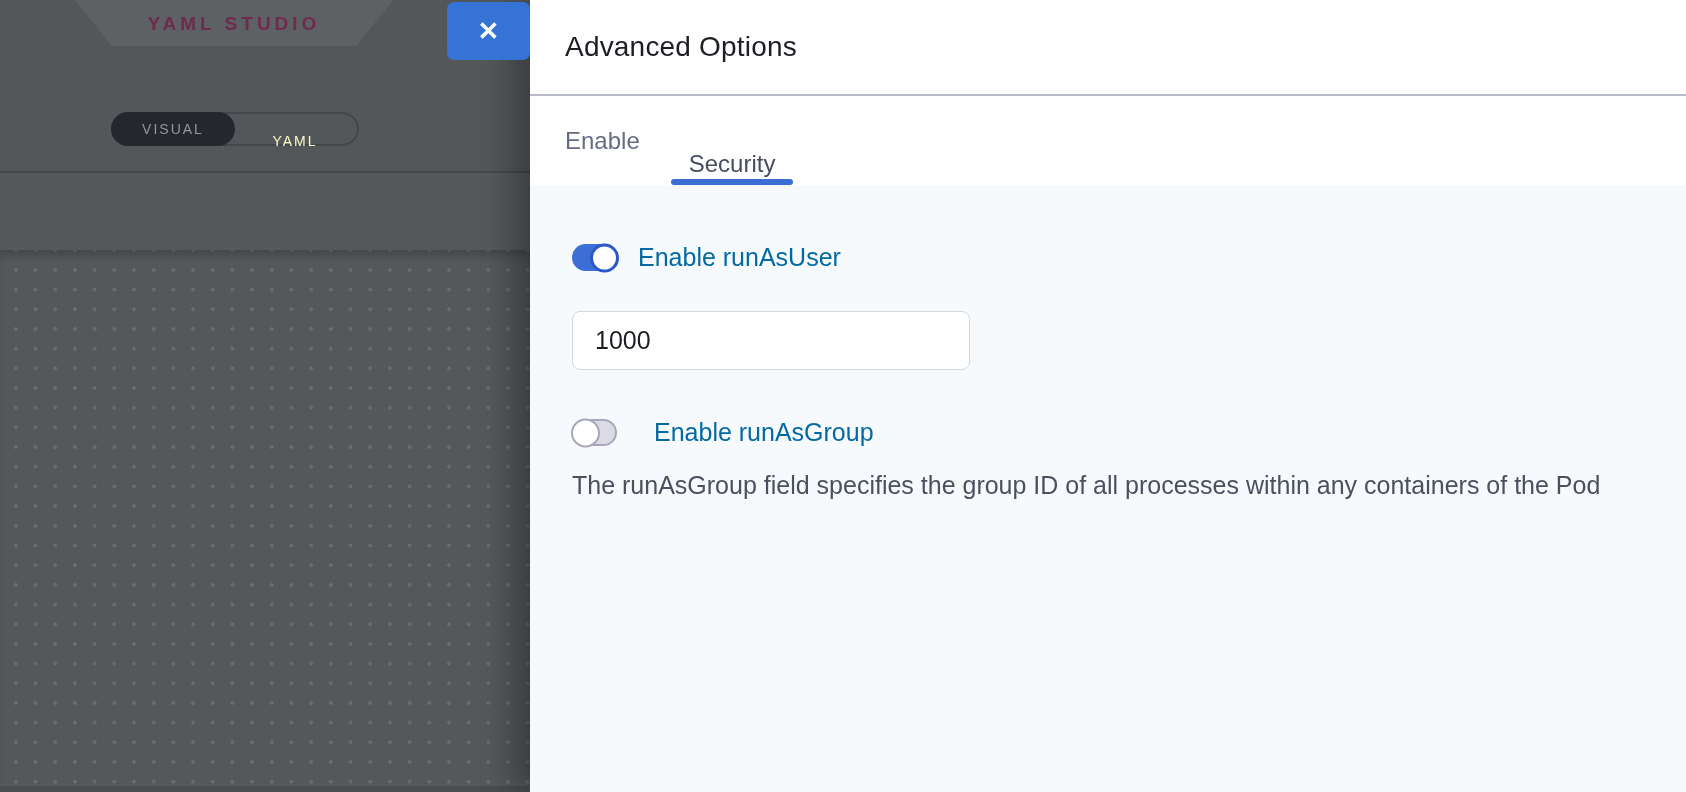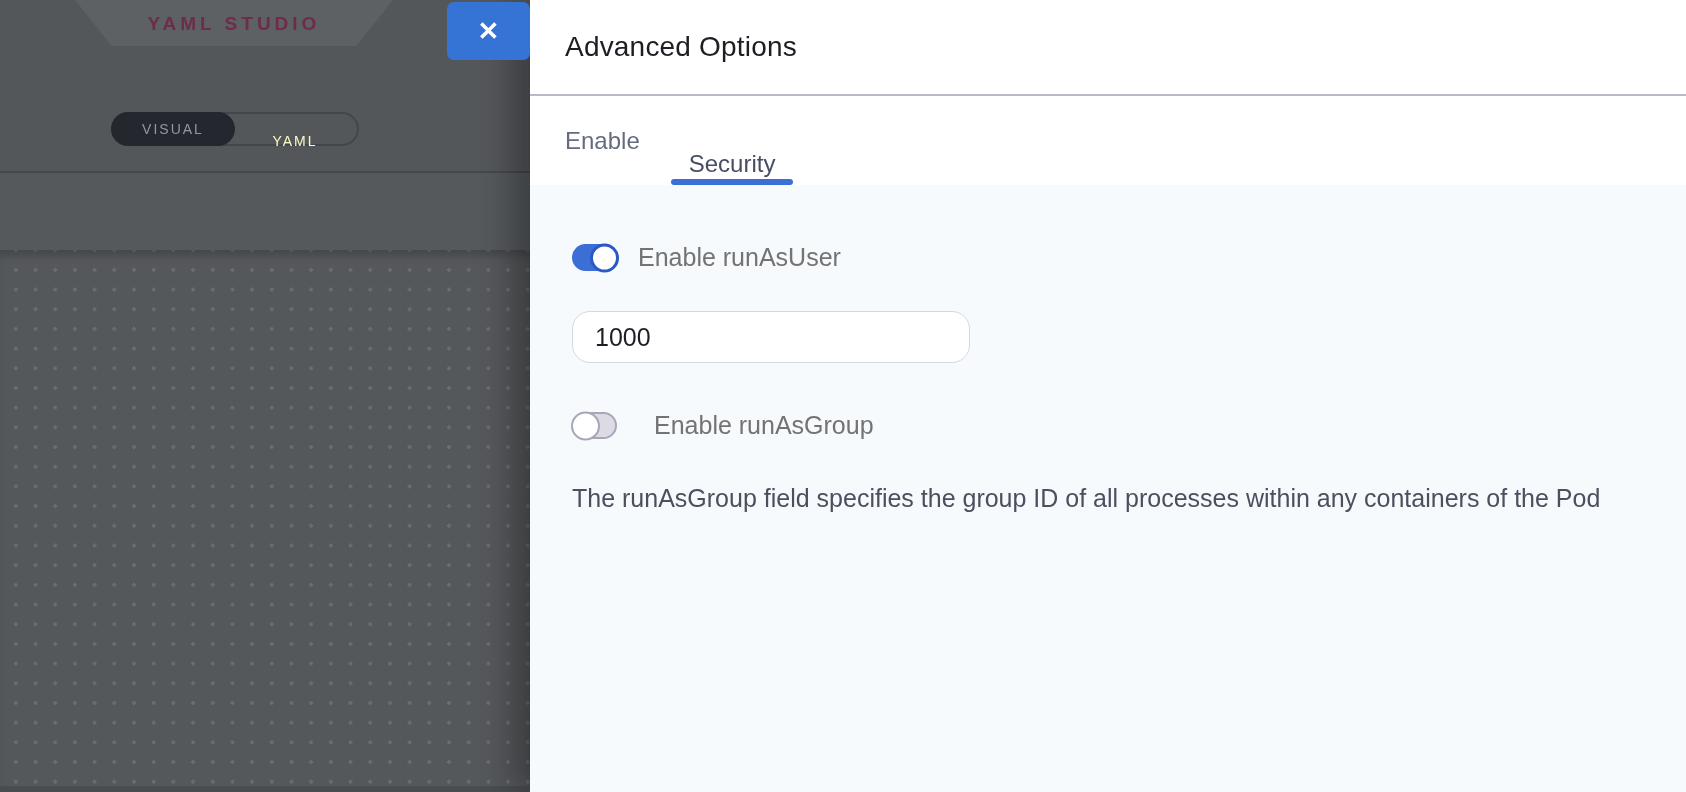--- a/index.html
+++ b/index.html
@@ -110,37 +110,37 @@
   }
   .toggle.on { background: #3b6fd6; }
   .toggle.off { background: #dcdbe5; border: 2px solid #a8a7b7; }
   .knob {
     position: absolute; top: 50%; transform: translateY(-50%);
     width: 29px; height: 29px; border-radius: 50%; background: #ffffff;
   }
   .toggle.on .knob  { right: -2px; border: 3px solid #2a58c6; }
   .toggle.off .knob { left: -3px;  border: 2px solid #a8a7b7; }
 
-  .toggle-label { font-size: 25px; color: #737373; }
+  .toggle-label { font-size: 25px; color: #0369a1; }
 
   .desc {
     margin: 0; max-width: 1040px;
     font-size: 25px; line-height: 36px; color: #4b505f;
   }
   .desc-user  { margin-bottom: 25px; }
   .desc-group { margin-bottom: 0; }
 
   .uid-input {
-    display: block; width: 398px; height: 52px; margin-bottom: 48px;
-    background: #ffffff; border: 1.5px solid #d5d8e2; border-radius: 18px;
+    display: block; width: 398px; height: 59px; margin-bottom: 48px;
+    background: #ffffff; border: 1.5px solid #d5d8e2; border-radius: 8px;
     padding: 0 16px 0 22px;
     font-family: "Liberation Sans", sans-serif;
     font-size: 25px; color: #1c1f26;
   }
-  .row-group { margin-bottom: 40px; gap: 37px; }
+  .row-group { margin-bottom: 20px; gap: 37px; }
 </style>
 </head>
 <body>
 
 <div class="screen">
 
   <div class="studio">
     <div class="studio-toolbar">
       <div class="banner">
         <span class="banner-title">YAML STUDIO</span>

